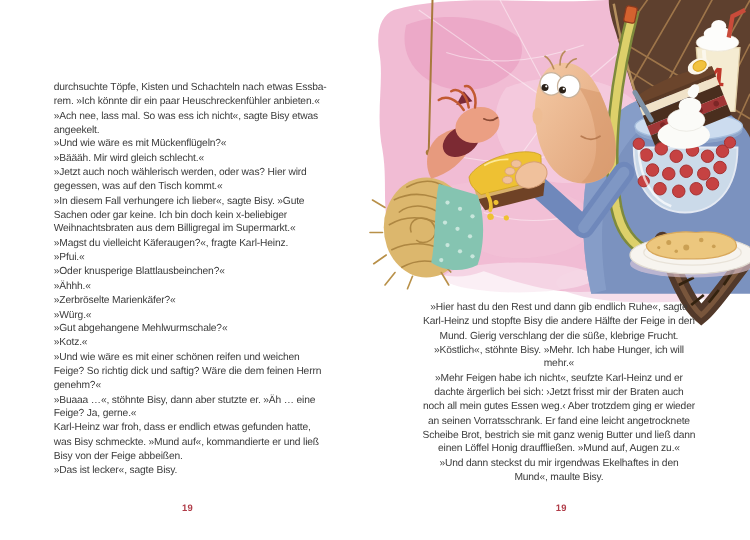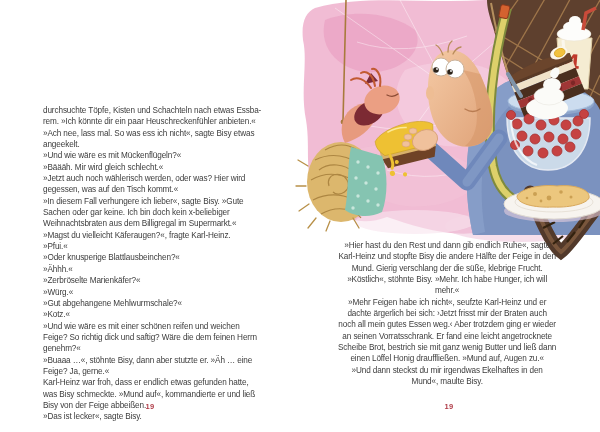--- a/index.html
+++ b/index.html
@@ -4,21 +4,21 @@
 <style>
   html,body{margin:0;padding:0;background:#ffffff;}
   .spread{
     position:relative;width:600px;height:432px;background:#ffffff;overflow:hidden;
     font-family:"Liberation Sans","DejaVu Sans",sans-serif;
   }
   .body-text{
     position:absolute;white-space:pre;color:#3c3c3c;
     font-size:8.2px;line-height:11.35px;letter-spacing:-0.12px;
   }
-  .left-text{left:43px;top:64px;margin-top:41px;}
+  .left-text{left:43px;top:64px;}
   .right-text{left:338px;top:240px;text-align:center;}
   .pagenum{
     position:absolute;width:30px;text-align:center;
     font-size:7.5px;font-weight:bold;color:#b03c48;letter-spacing:0.3px;
   }
   .num-left{left:135px;top:402px;}
   .num-right{left:434px;top:402px;text-align:center;}
   .illu{position:absolute;left:295px;top:0;}
 </style>
 </head>

